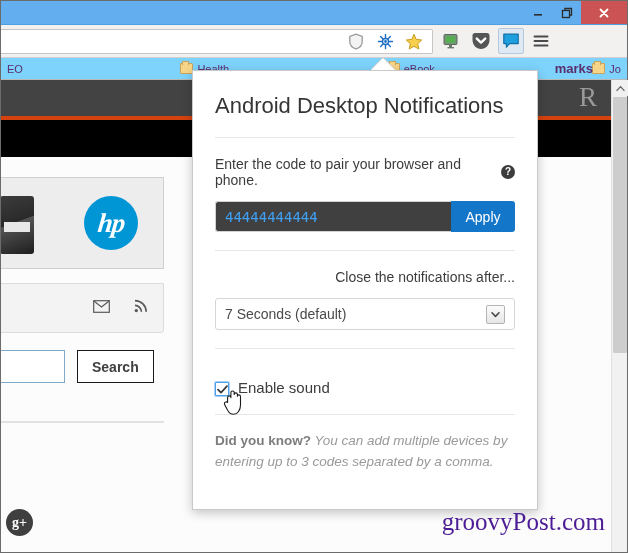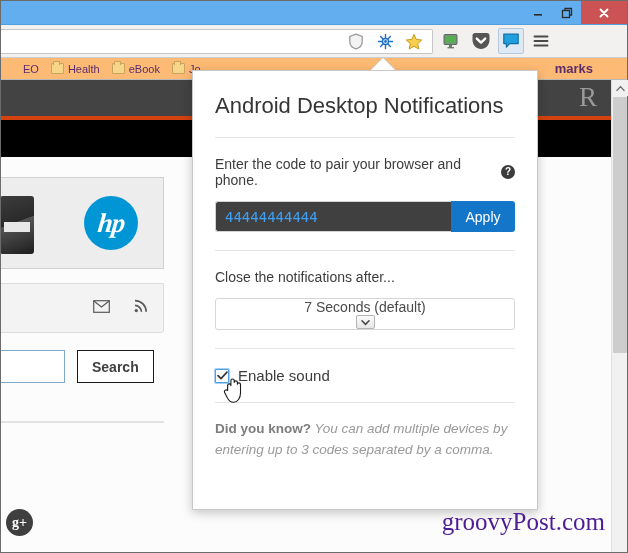--- a/index.html
+++ b/index.html
@@ -93,29 +93,30 @@
     background: #dfe9f3;
     border: 1px solid #b5c9de;
     border-radius: 2px;
   }
 
   
   #bookmarks-bar {
     position: absolute;
     left: 0; top: 57px; right: 0;
     height: 22px;
-    background: #fdba74;
+    background: #7dd3fc;
     border-bottom: 1px solid #b8b8b8;
     display: flex;
     align-items: center;
-    padding-left: 16px;
+    padding-left: 0;
     font-size: 11px;
     color: #3b2a4a;
     white-space: nowrap;
     overflow: hidden;
+    justify-content: space-between;
   }
   .bookmark-item {
     display: flex;
     align-items: center;
     gap: 4px;
     padding: 2px 6px;
   }
   .bookmark-label { color: #5a2d6b; font-size: 11px; }
   .folder-icon {
     width: 13px; height: 11px;
@@ -343,20 +344,21 @@
     height: 1px;
     background: #e6e6e6;
   }
   .popup-section { padding: 18px 0; }
   .section-label {
     font-size: 14px;
     color: #3d3d3d;
     margin-bottom: 13px;
     display: flex;
     align-items: center;
+    justify-content: flex-end;
   }
   #help-icon {
     width: 14px; height: 14px;
     border-radius: 50%;
     background: #3c3c3c;
     color: #ffffff;
     font-size: 10px;
     font-weight: bold;
     display: inline-flex;
     align-items: center;
@@ -397,37 +399,37 @@
     border: 1px solid #d6d6d6;
     border-radius: 3px;
     background: #ffffff;
     padding: 0 9px;
     font-size: 14px;
     color: #4a4a4a;
     font-family: "Liberation Sans", sans-serif;
     display: flex;
     align-items: center;
     justify-content: space-between;
-    flex-direction: column;
   }
   #select-arrow-box {
     width: 19px; height: 19px;
     background: linear-gradient(#fbfbfb,#e6e6e6);
     border: 1px solid #b4b4b4;
     border-radius: 2px;
     display: flex;
     align-items: center;
     justify-content: center;
   }
 
   #enable-sound-row {
     display: flex;
-    align-items: center;
+    align-items: flex-end;
     gap: 9px;
     position: relative;
+    margin-top: 12px;
   }
   #enable-sound-checkbox {
     width: 14px; height: 14px;
     border: 1px solid #4f9ee8;
     box-shadow: 0 0 0 1px #a9d1f5;
     border-radius: 1px;
     background: #ffffff;
     display: flex;
     align-items: center;
     justify-content: center;

